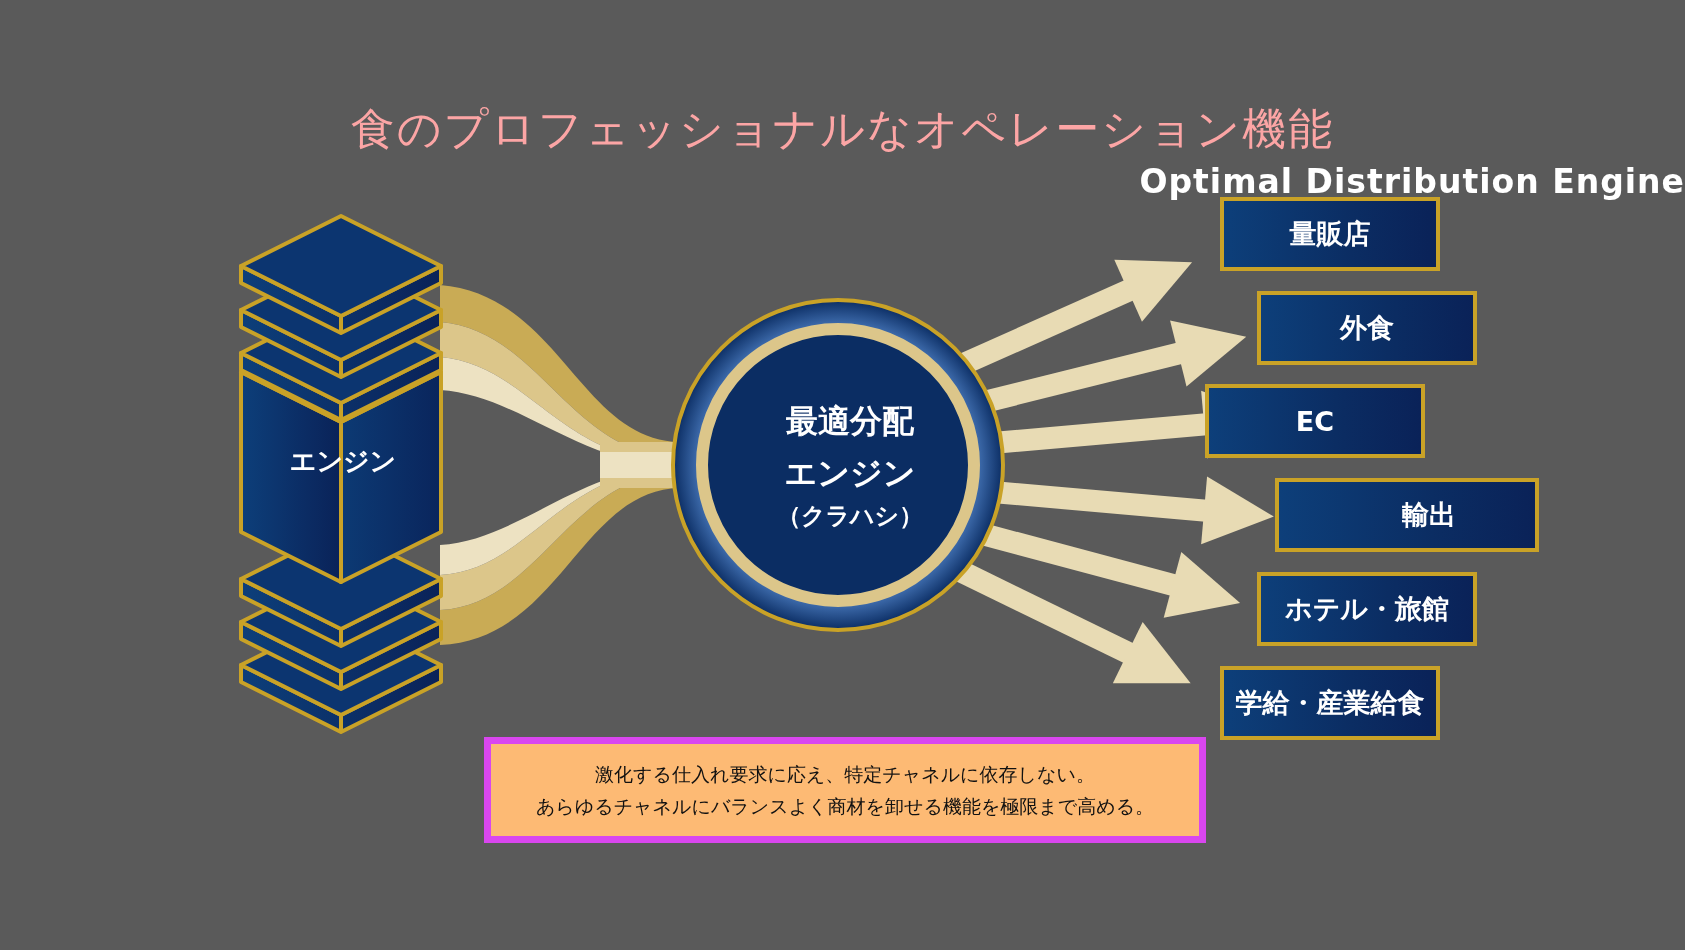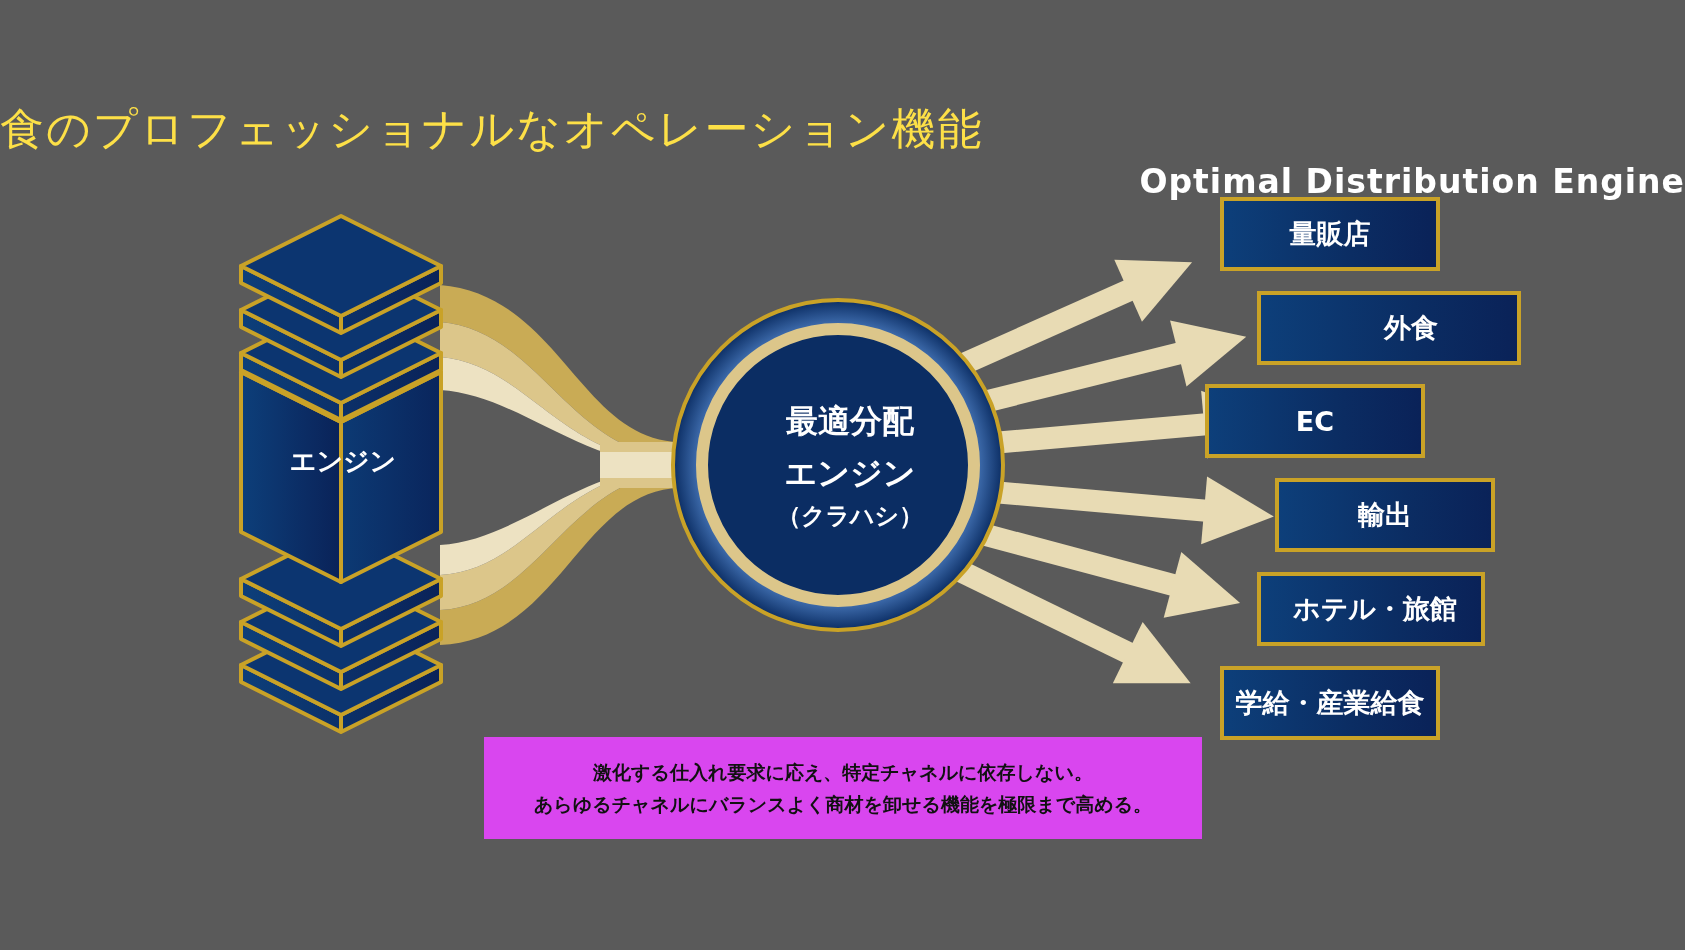--- a/index.html
+++ b/index.html
@@ -4,21 +4,21 @@
 <style>
   html, body { margin: 0; padding: 0; }
   body {
     width: 1685px; height: 950px; overflow: hidden;
     background: #5a5a5a;
     font-family: "DejaVu Sans", sans-serif;
     position: relative;
   }
   .title {
     position: absolute; left: 0; width: 1685px; top: 100px;
-    text-align: left; color: #fde047;
+    text-align: center; color: #fca5a5;
     font-size: 44px; letter-spacing: 2px; font-weight: normal;
   }
   .subtitle {
     position: absolute; left: 0; width: 1685px; top: 162px;
     text-align: right; color: #ffffff;
     font-family: "DejaVu Sans", sans-serif;
     font-size: 33px; font-weight: bold; letter-spacing: 1px;
   }
   svg.diagram { position: absolute; left: 0; top: 0; }
   .stack-label {
@@ -34,23 +34,23 @@
   .channel {
     position: absolute; height: 66px; width: 212px;
     border: 4px solid #c9a227;
     background: linear-gradient(90deg, #0d3f7a 0%, #0b2d63 60%, #0a2258 100%);
     color: #fff; font-weight: bold; font-size: 27px;
     display: flex; align-items: center; justify-content: center;
     box-sizing: content-box;
   }
   .note {
     position: absolute; left: 484px; top: 737px; width: 708px; height: 92px;
-    background: #d946ef; border: 5px solid #d946ef;
+    background: #fdba74; border: 7px solid #d946ef;
     display: flex; flex-direction: column; align-items: center; justify-content: center;
-    color: #111; font-weight: bold; font-size: 19px; line-height: 32px;
+    color: #111; font-weight: normal; font-size: 19px; line-height: 32px;
   }
 </style>
 </head>
 <body>
 
 <div class="title">食のプロフェッショナルなオペレーション機能</div>
 <div class="subtitle">Optimal Distribution Engine</div>
 
 <svg class="diagram" width="1685" height="950" viewBox="0 0 1685 950">
   <defs>
@@ -157,22 +157,22 @@
 
 <div class="stack-label">エンジン</div>
 
 <div class="engine-text">
   <span class="l1">最適分配</span>
   <span class="l2">エンジン</span>
   <span class="l3">（クラハシ）</span>
 </div>
 
 <div class="channel" style="left:1220px; top:197px;">量販店</div>
-<div class="channel" style="left:1257px; top:291px;padding-left:44px;">外食</div>
+<div class="channel" style="left:1257px; top:291px;">外食</div>
 <div class="channel" style="left:1205px; top:384px;">EC</div>
-<div class="channel" style="left:1275px; top:478px;">輸出</div>
-<div class="channel" style="left:1257px; top:572px;padding-left:8px;">ホテル・旅館</div>
+<div class="channel" style="left:1275px; top:478px;padding-left:44px;">輸出</div>
+<div class="channel" style="left:1257px; top:572px;">ホテル・旅館</div>
 <div class="channel" style="left:1220px; top:666px;">学給・産業給食</div>
 
 <div class="note">
   <div>激化する仕入れ要求に応え、特定チャネルに依存しない。</div>
   <div>あらゆるチャネルにバランスよく商材を卸せる機能を極限まで高める。</div>
 </div>
 
 </body></html>

